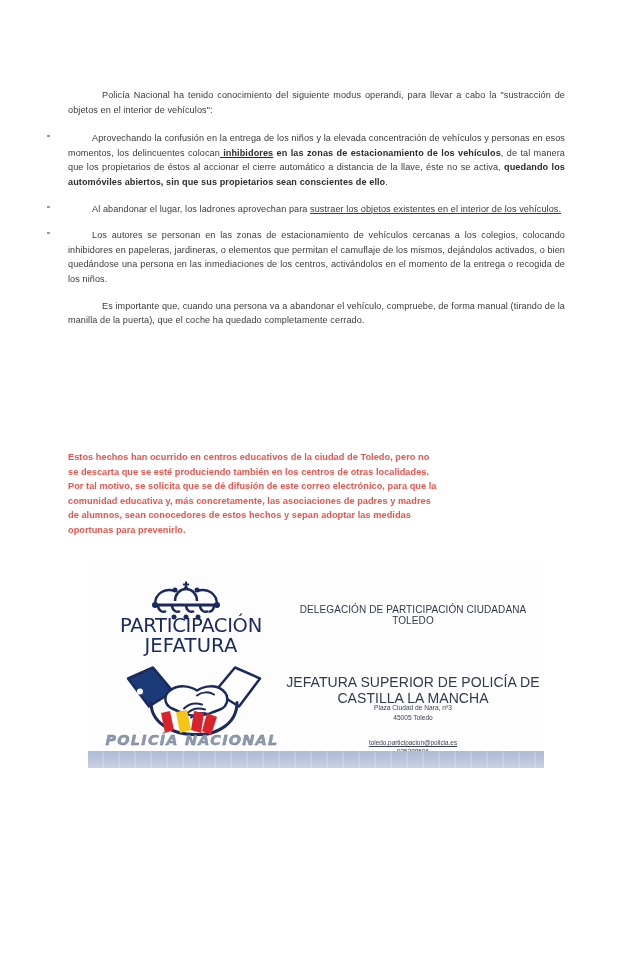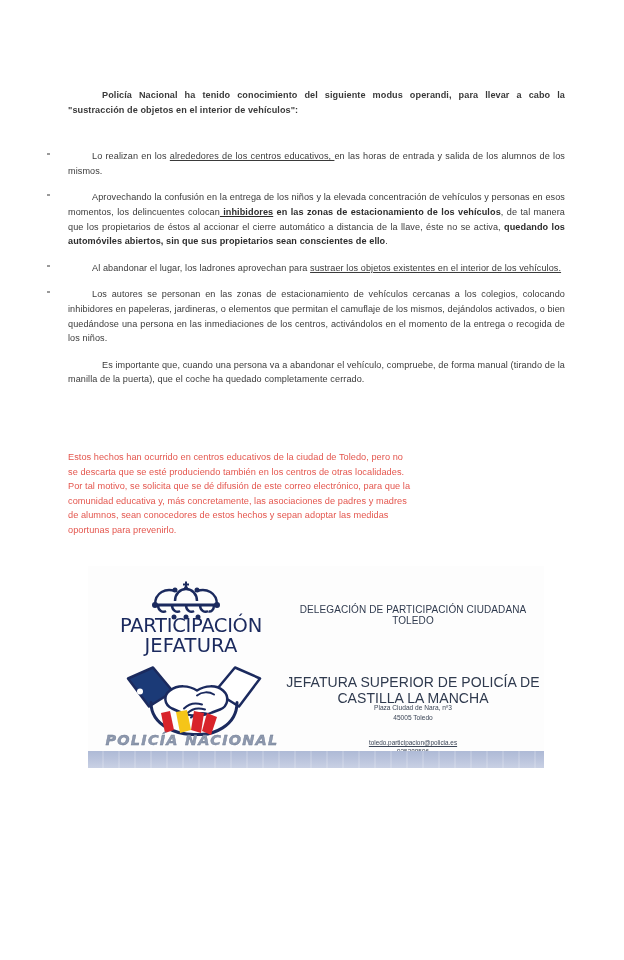--- a/index.html
+++ b/index.html
@@ -38,21 +38,21 @@
     line-height: 14.6px;
     text-align: justify;
     margin: 0 0 12px 0;
     padding-left: 23px;
     letter-spacing: 0.01em;
     -webkit-font-smoothing: antialiased;
   }
   .para .indent { display: inline-block; width: 24px; }
   .para.intro .indent { display: inline-block; width: 34px; }
 
-  .para.intro { padding-left: 23px; margin-bottom: 32px; font-weight: bold; }
+  .para.intro { padding-left: 23px; margin-bottom: 14px; }
   .para.plain { padding-left: 23px; }
   .para.plain .indent { display: inline-block; width: 34px; }
 
   
   .bullet {
     position: absolute;
     left: 2px;
     top: 4px;
     width: 3px;
     height: 2px;
@@ -65,21 +65,21 @@
 
   
   .red-block {
     position: absolute;
     left: 68px;
     top: 450px;
     width: 495px;
     color: #e4564e;
     font-size: 9.2px;
     line-height: 14.5px;
-    font-weight: normal;
+    font-weight: bold;
     text-align: left;
     letter-spacing: 0.005em;
   }
   .red-block .rline { display: block; white-space: nowrap; }
 
   
   .banner {
     position: absolute;
     left: 88px;
     top: 566px;
@@ -214,24 +214,20 @@
 </style>
 </head>
 <body>
 
 <div id="page">
 
   <div class="doc-body">
 
     <p class="para intro"><span class="indent"></span><span>Policía Nacional ha tenido conocimiento del siguiente modus operandi, para llevar a cabo la "sustracción de objetos en el interior de vehículos":</span></p>
 
-    <p class="para">
-      <span class="bullet"></span>
-      <span class="indent"></span><span>Lo realizan en los </span><span class="u">alrededores de los centros educativos, </span><span>en las horas de entrada y salida de los alumnos de los mismos.</span>
-    </p>
 
     <p class="para">
       <span class="bullet"></span>
       <span class="indent"></span><span>Aprovechando la confusión en la entrega de los niños y la elevada concentración de vehículos y personas en esos momentos, los delincuentes colocan</span><span class="b u"> inhibidores</span><span class="b"> en las zonas de estacionamiento de los vehículos</span><span>, de tal manera que los propietarios de éstos al accionar el cierre automático a distancia de la llave, éste no se activa, </span><span class="b">quedando los automóviles abiertos, sin que sus propietarios sean conscientes de ello</span><span>.</span>
     </p>
 
     <p class="para">
       <span class="bullet"></span>
       <span class="indent"></span><span>Al abandonar el lugar, los ladrones aprovechan para </span><span class="u">sustraer los objetos existentes en el interior de los vehículos.</span><span></span>
     </p>

